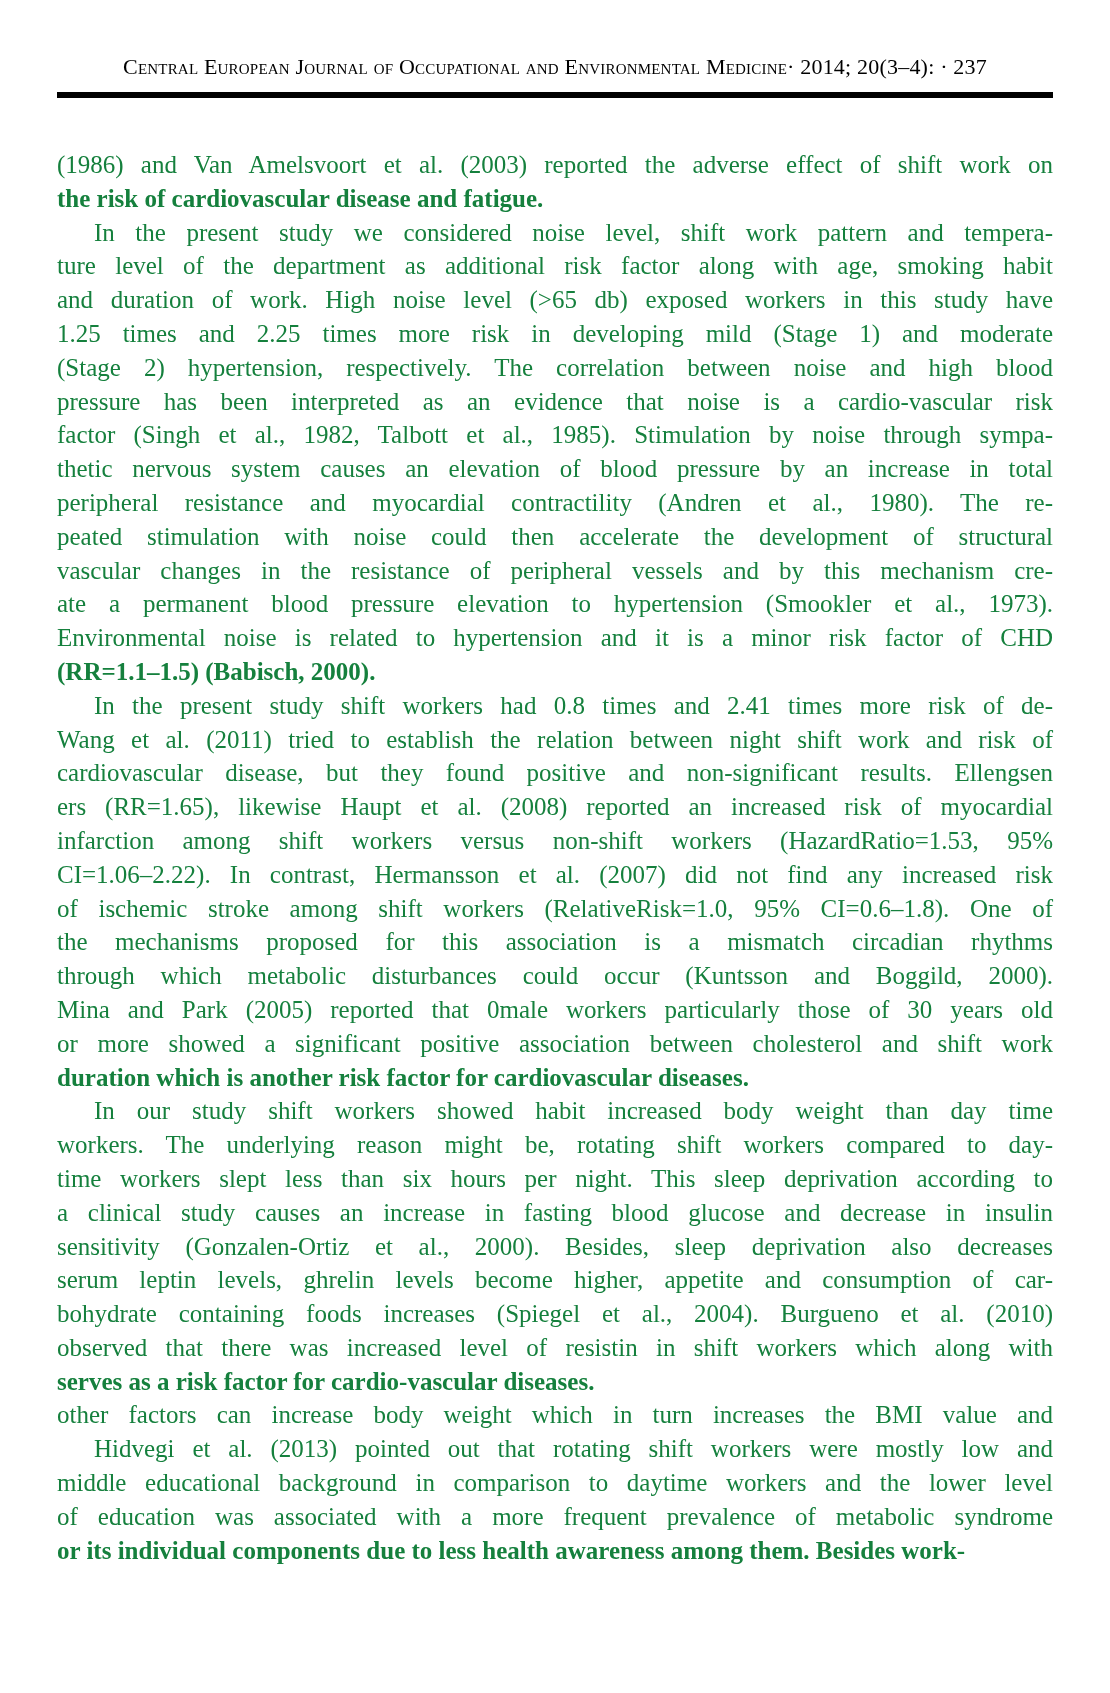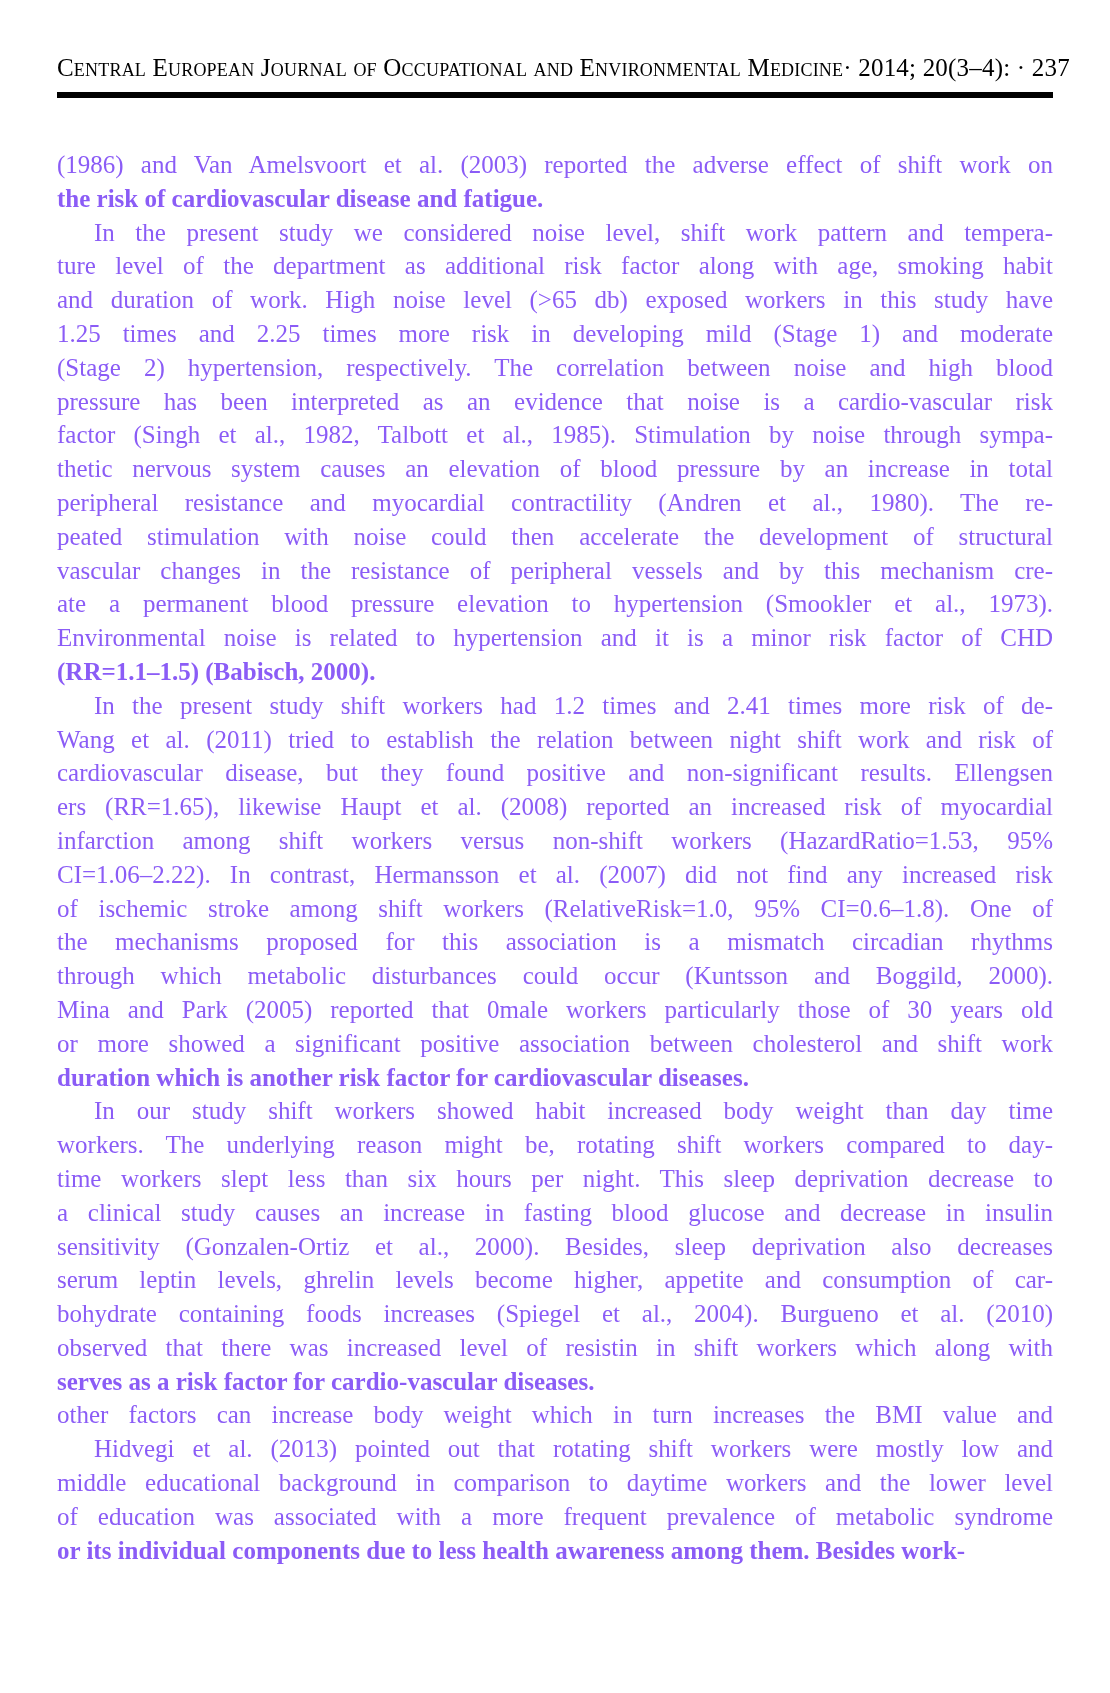--- a/index.html
+++ b/index.html
@@ -16,41 +16,41 @@
     font-family: "Liberation Serif", "DejaVu Serif", serif;
     overflow: hidden;
   }
   .running-head {
     position: absolute;
     top: 54px;
     left: 57px;
     width: 996px;
     text-align: center;
     font-variant: small-caps;
-    font-size: 25px;
+    font-size: 22px;
     letter-spacing: 0.2px;
     white-space: nowrap;
     color: #000000;
   }
   .head-rule {
     position: absolute;
     top: 92px;
     left: 57px;
     width: 996px;
     height: 6px;
     background: #000000;
   }
   .article-body {
     position: absolute;
     top: 148px;
     left: 57px;
     width: 996px;
     font-size: 25px;
     line-height: 33.8px;
-    color: #8b5cf6;
+    color: #15803d;
   }
   .paragraph { margin: 0; padding: 0; }
   .line {
     text-align: justify;
     text-align-last: justify;
     white-space: normal;
   }
   .line.last {
     text-align-last: left;
     font-weight: bold;
@@ -80,37 +80,37 @@
         <div class="line">factor (Singh et al., 1982, Talbott et al., 1985). Stimulation by noise through sympa-</div>
         <div class="line">thetic nervous system causes an elevation of blood pressure by an increase in total</div>
         <div class="line">peripheral resistance and myocardial contractility (Andren et al., 1980). The re-</div>
         <div class="line">peated stimulation with noise could then accelerate the development of structural</div>
         <div class="line">vascular changes in the resistance of peripheral vessels and by this mechanism cre-</div>
         <div class="line">ate a permanent blood pressure elevation to hypertension (Smookler et al., 1973).</div>
         <div class="line">Environmental noise is related to hypertension and it is a minor risk factor of CHD</div>
         <div class="line last">(RR=1.1–1.5) (Babisch, 2000).</div>
       </div>
       <div class="paragraph">
-        <div class="line indent">In the present study shift workers had 1.2 times and 2.41 times more risk of de-</div>
+        <div class="line indent">In the present study shift workers had 0.8 times and 2.41 times more risk of de-</div>
         <div class="line">Wang et al. (2011) tried to establish the relation between night shift work and risk of</div>
         <div class="line">cardiovascular disease, but they found positive and non-significant results. Ellengsen</div>
         <div class="line">ers (RR=1.65), likewise Haupt et al. (2008) reported an increased risk of myocardial</div>
         <div class="line">infarction among shift workers versus non-shift workers (HazardRatio=1.53, 95%</div>
         <div class="line">CI=1.06–2.22). In contrast, Hermansson et al. (2007) did not find any increased risk</div>
         <div class="line">of ischemic stroke among shift workers (RelativeRisk=1.0, 95% CI=0.6–1.8). One of</div>
         <div class="line">the mechanisms proposed for this association is a mismatch circadian rhythms</div>
         <div class="line">through which metabolic disturbances could occur (Kuntsson and Boggild, 2000).</div>
         <div class="line">Mina and Park (2005) reported that 0male workers particularly those of 30 years old</div>
         <div class="line">or more showed a significant positive association between cholesterol and shift work</div>
         <div class="line last">duration which is another risk factor for cardiovascular diseases.</div>
       </div>
       <div class="paragraph">
         <div class="line indent">In our study shift workers showed habit increased body weight than day time</div>
         <div class="line">workers. The underlying reason might be, rotating shift workers compared to day-</div>
-        <div class="line">time workers slept less than six hours per night. This sleep deprivation decrease to</div>
+        <div class="line">time workers slept less than six hours per night. This sleep deprivation according to</div>
         <div class="line">a clinical study causes an increase in fasting blood glucose and decrease in insulin</div>
         <div class="line">sensitivity (Gonzalen-Ortiz et al., 2000). Besides, sleep deprivation also decreases</div>
         <div class="line">serum leptin levels, ghrelin levels become higher, appetite and consumption of car-</div>
         <div class="line">bohydrate containing foods increases (Spiegel et al., 2004). Burgueno et al. (2010)</div>
         <div class="line">observed that there was increased level of resistin in shift workers which along with</div>
         <div class="line last">serves as a risk factor for cardio-vascular diseases.</div>
         <div class="line">other factors can increase body weight which in turn increases the BMI value and</div>
       </div>
       <div class="paragraph">
         <div class="line indent">Hidvegi et al. (2013) pointed out that rotating shift workers were mostly low and</div>

